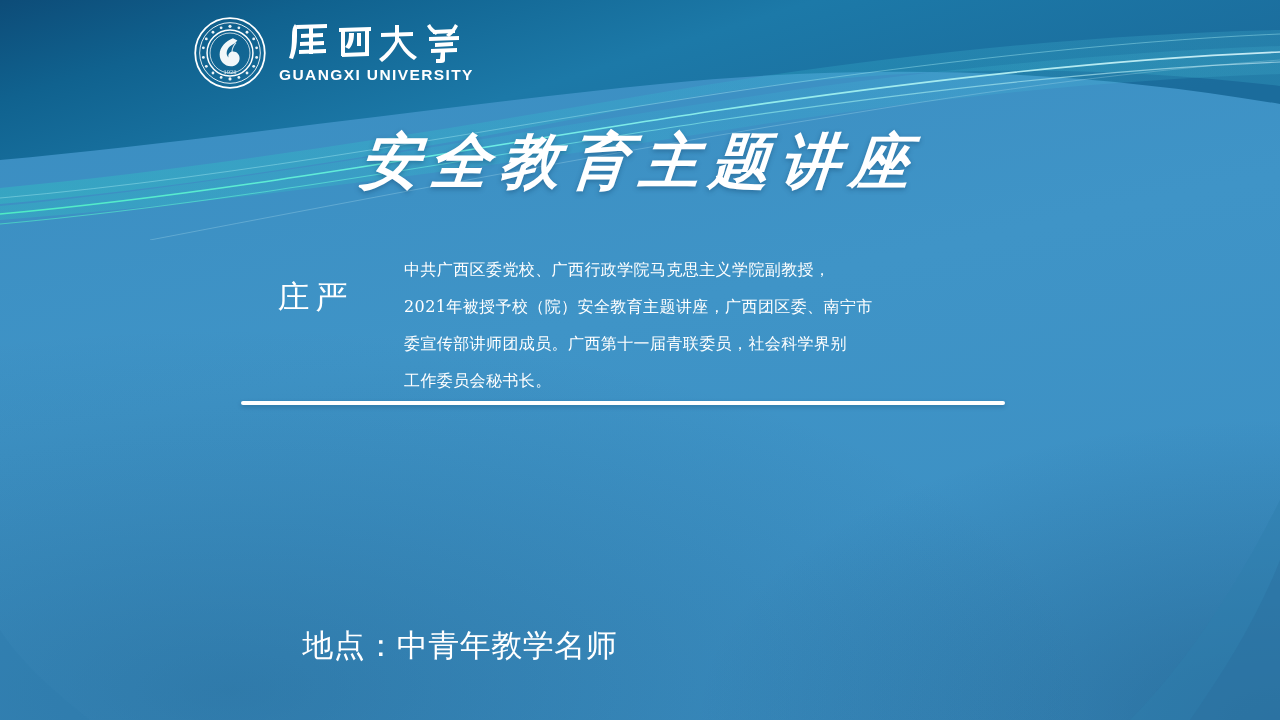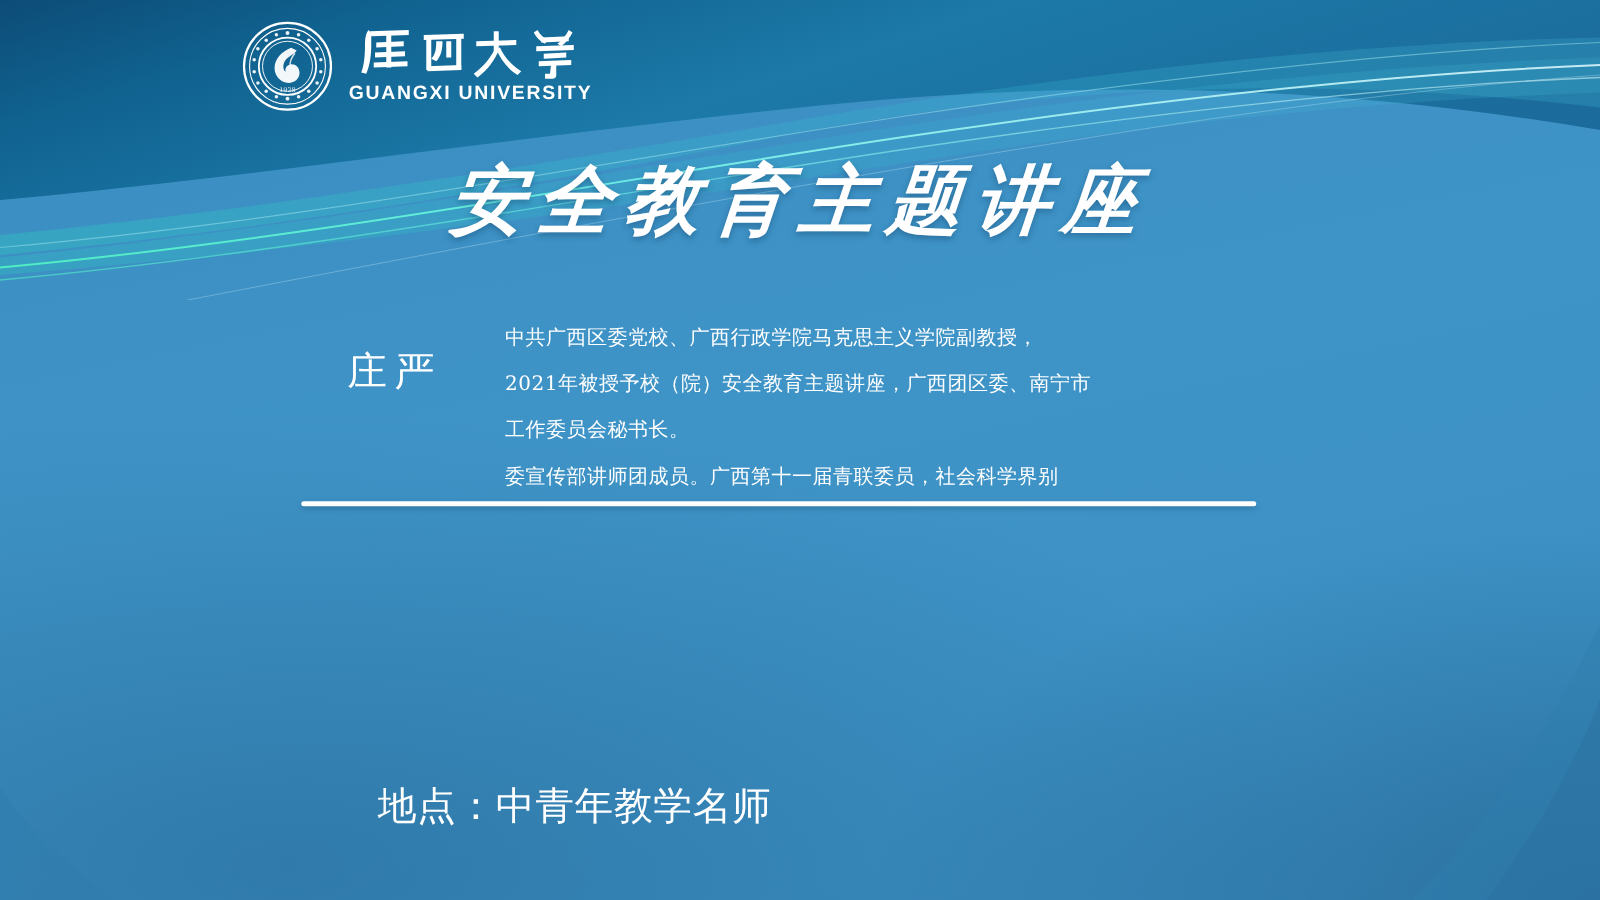--- a/index.html
+++ b/index.html
@@ -217,22 +217,22 @@
     </span>
   </div>
 
   <div class="title">安全教育主题讲座</div>
 
   <div class="speaker-name">庄严</div>
 
   <div class="speaker-bio">
     <p>中共广西区委党校、广西行政学院马克思主义学院副教授，</p>
     <p>2021年被授予校（院）安全教育主题讲座，广西团区委、南宁市</p>
+    <p>委宣传部讲师团成员。广西第十一届青联委员，社会科学界别</p>
     <p>工作委员会秘书长。</p>
-    <p>委宣传部讲师团成员。广西第十一届青联委员，社会科学界别</p>
   </div>
 
   <div class="divider"></div>
 
   <div class="details">
     <div class="detail-line">
       <span>地点：</span><span>中青年教学名师</span>
     </div>
 
   </div>

